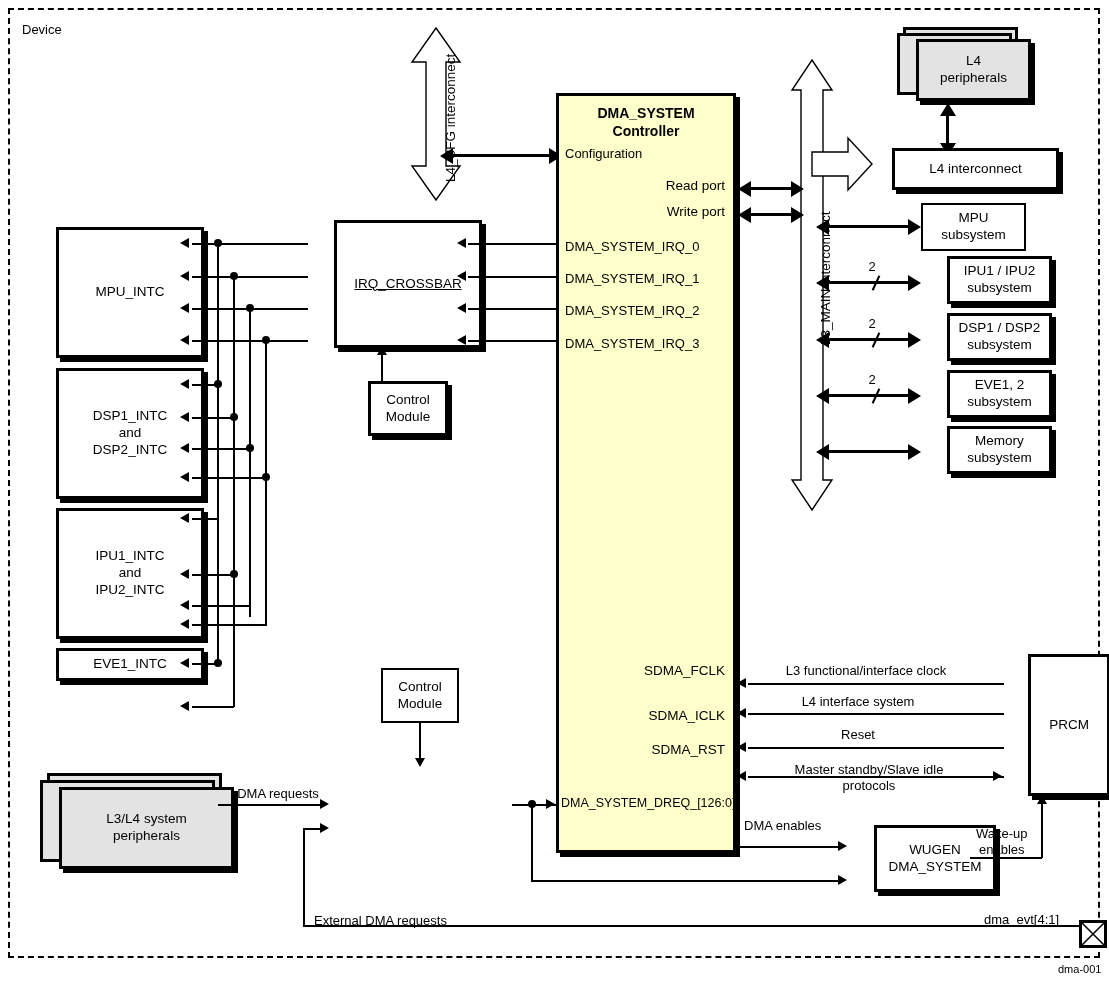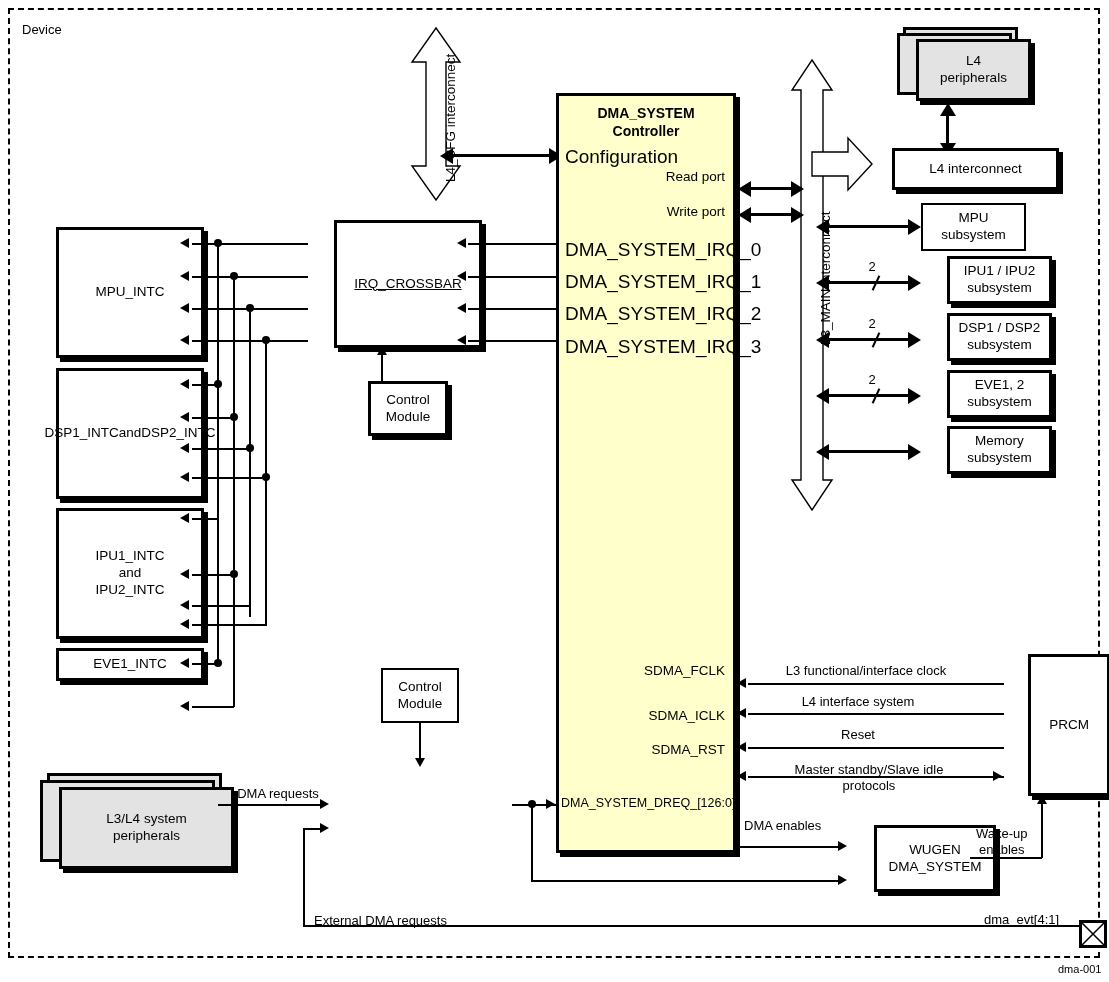--- a/index.html
+++ b/index.html
@@ -31,21 +31,21 @@
 
   
   .dma-box{
     background:#ffffcc;border:3px solid #000;box-shadow:4px 4px 0 0 #000;
     box-sizing:border-box;
   }
   .dma-title{
     position:absolute;left:0;right:0;top:8px;text-align:center;
     font-size:14px;font-weight:bold;line-height:1.3;color:#000;
   }
-  .port-l{position:absolute;font-size:19px;color:#000;white-space:nowrap;left:6px;}
+  .port-l{position:absolute;font-size:13px;color:#000;white-space:nowrap;left:6px;}
   .port-r{position:absolute;font-size:13.5px;color:#000;white-space:nowrap;right:8px;}
 
   
   .hl{position:absolute;background:#000;height:1.5px;}
   .vl{position:absolute;background:#000;width:1.5px;}
   .hl2{position:absolute;background:#000;height:3px;}
   .vl2{position:absolute;background:#000;width:3px;}
 
   
   .dot{position:absolute;width:8px;height:8px;border-radius:50%;background:#000;}
@@ -123,37 +123,37 @@
       <polygon points="0,14 36,14 36,0 60,26 36,52 36,38 0,38" fill="#ffffff" stroke="#000000" stroke-width="1.4"></polygon>
     </svg>
   </div>
 
   <div class="abs dma-box" style="left:556px;top:93px;width:180px;height:760px;">
     <div class="dma-title">
       <span>DMA_SYSTEM</span><br>
       <span>Controller</span>
     </div>
     <div class="port-l" style="top:50px;">Configuration</div>
-    <div class="port-r" style="top:73px;">Read port</div>
+    <div class="port-r" style="top:82px;">Read port</div>
     <div class="port-r" style="top:108px;">Write port</div>
     <div class="port-l" style="top:143px;">DMA_SYSTEM_IRQ_0</div>
     <div class="port-l" style="top:175px;">DMA_SYSTEM_IRQ_1</div>
     <div class="port-l" style="top:207px;">DMA_SYSTEM_IRQ_2</div>
     <div class="port-l" style="top:240px;">DMA_SYSTEM_IRQ_3</div>
     <div class="port-r" style="top:567px;">SDMA_FCLK</div>
     <div class="port-r" style="top:612px;">SDMA_ICLK</div>
     <div class="port-r" style="top:646px;">SDMA_RST</div>
     <div class="port-l" style="top:700px;left:2px;font-size:12.5px;">DMA_SYSTEM_DREQ_[126:0]</div>
   </div>
 
   <div class="abs box shadow" style="left:30px;top:227px;width:148px;height:131px;">
     <span>MPU_INTC</span>
   </div>
 
-  <div class="abs box shadow" style="left:30px;top:368px;width:148px;height:131px;flex-direction:row;">
+  <div class="abs box shadow" style="left:30px;top:368px;width:148px;height:131px;flex-direction:column;">
     <span>DSP1_INTC</span>
     <span>and</span>
     <span>DSP2_INTC</span>
   </div>
 
   <div class="abs box shadow" style="left:30px;top:508px;width:148px;height:131px;flex-direction:column;">
     <span>IPU1_INTC</span>
     <span>and</span>
     <span>IPU2_INTC</span>
   </div>

